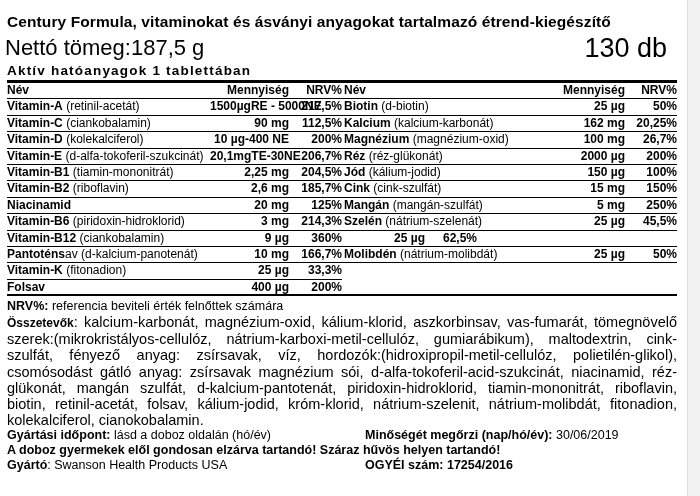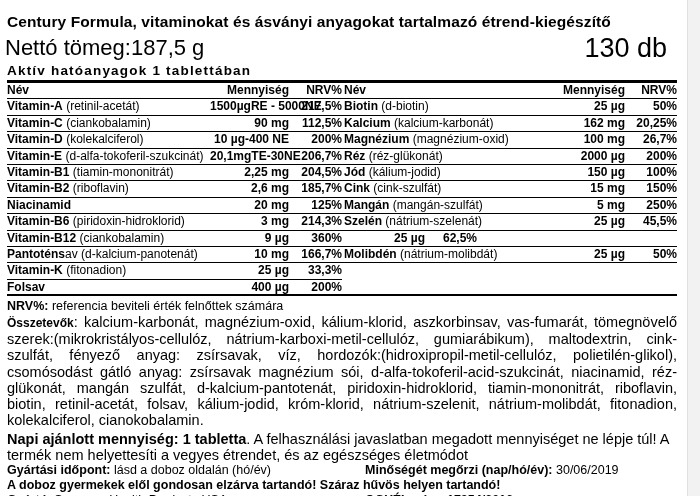--- a/index.html
+++ b/index.html
@@ -177,21 +177,20 @@
             <span class="c-nrv">50%</span>
           </div>
       </div>
     </div>
   </div>
   <div class="tbl-bottom"></div>
 
   <div class="text-block">
     <div class="nrv-note"><span class="b">NRV%:</span><span> referencia beviteli érték felnőttek számára</span></div>
     <div class="ingredients"><span class="lbl">Összetevők</span><span>: kalcium-karbonát, magnézium-oxid, kálium-klorid, aszkorbinsav, vas-fumarát, tömegnövelő szerek:(mikrokristályos-cellulóz, nátrium-karboxi-metil-cellulóz, gumiarábikum), maltodextrin,  cink-szulfát, fényező anyag: zsírsavak, víz, hordozók:(hidroxipropil-metil-cellulóz, polietilén-glikol), csomósodást gátló anyag: zsírsavak magnézium sói, d-alfa-tokoferil-acid-szukcinát, niacinamid, réz-glükonát, mangán szulfát, d-kalcium-pantotenát, piridoxin-hidroklorid, tiamin-mononitrát, riboflavin, biotin, retinil-acetát, folsav, kálium-jodid, króm-klorid, nátrium-szelenit, nátrium-molibdát, fitonadion, kolekalciferol, cianokobalamin.</span></div>
-    <div class="daily"><span class="b">Napi ajánlott mennyiség: 1 tabletta</span><span>. A felhasználási javaslatban megadott mennyiséget ne lépje túl! A termék nem helyettesíti a vegyes étrendet, és az egészséges életmódot</span></div>
     <div class="small line2col">
       <div class="l"><span class="b">Gyártási időpont:</span><span> lásd a doboz oldalán (hó/év)</span></div>
       <div class="r"><span class="b">Minőségét megőrzi (nap/hó/év):</span><span> 30/06/2019</span></div>
     </div>
     <div class="small b">A doboz gyermekek elől gondosan elzárva tartandó! Száraz hűvös helyen tartandó!</div>
     <div class="small line2col">
       <div class="l"><span class="b">Gyártó</span><span>: Swanson Health Products USA</span></div>
       <div class="r"><span class="b">OGYÉI szám: 17254/2016</span></div>
     </div>
 

